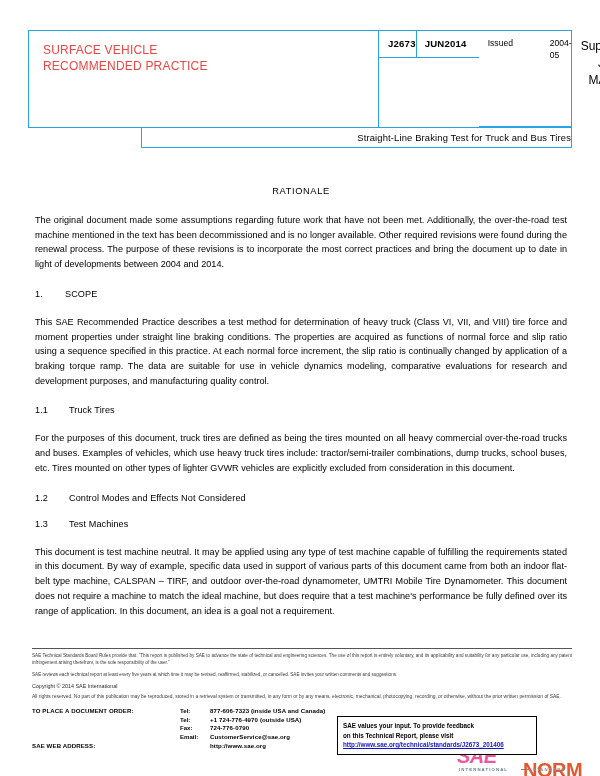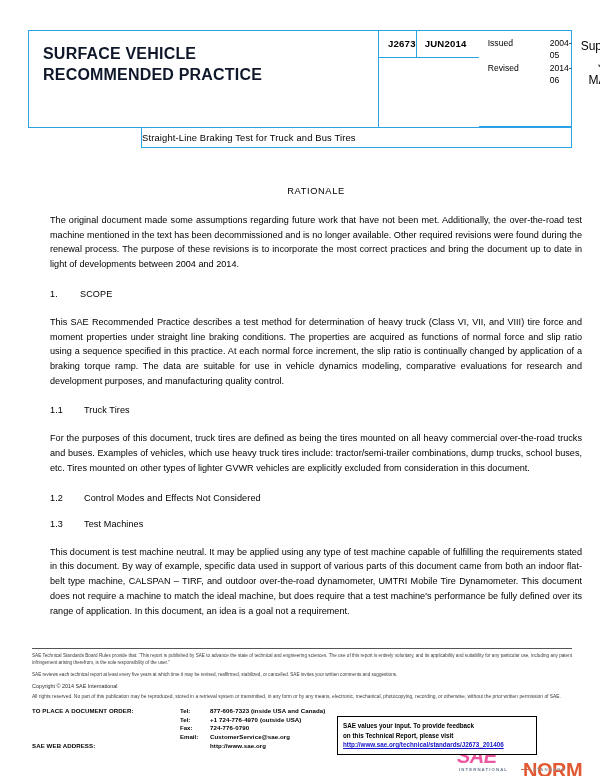--- a/index.html
+++ b/index.html
@@ -65,25 +65,25 @@
 
   .ht-left {
     flex: 1;
     border-right: 1.6px solid #29a3e3;
     min-height: 96px;
     padding: 12px 0 0 14px;
     box-sizing: border-box;
   }
 
   .doc-type-line {
-    font-size: 16px;
-    font-weight: bold;
+    font-size: 12px;
+    font-weight: normal;
     letter-spacing: 0.2px;
     line-height: 1.32;
-    color: #0f172a;
+    color: #ef4444;
   }
 
   .ht-right {
     width: 192px;
     flex: 0 0 192px;
     display: flex;
     flex-direction: row;
   }
 
   .ht-idrow {
@@ -143,32 +143,32 @@
     position: absolute;
     left: 141px;
     top: 128px;
     width: 431px;
     height: 20px;
     border: 1.6px solid #29a3e3;
     border-top: none;
     box-sizing: border-box;
     display: flex;
     align-items: center;
-    justify-content: flex-start;
+    justify-content: flex-end;
   }
 
   .title-band-text {
     font-size: 9.4px;
     letter-spacing: 0.15px;
   }
 
   
   .body-wrap {
     position: absolute;
-    left: 50px;
+    left: 35px;
     top: 186px;
     width: 532px;
   }
 
   .rationale-head {
     text-align: center;
     font-size: 9.3px;
     letter-spacing: 0.6px;
     margin-bottom: 17px;
   }
@@ -357,24 +357,20 @@
           <div class="ht-idrow">
             <div class="ht-num">J2673</div>
             <div class="ht-date">JUN2014</div>
           </div>
 
           <div class="ht-issue">
             <div class="issue-line">
               <span class="issue-label">Issued</span>
               <span class="issue-val">2004-05</span>
             </div>
-            <div class="issue-line">
-              <span class="issue-label">Revised</span>
-              <span class="issue-val">2014-06</span>
-            </div>
           </div>
 
           <div class="ht-supersede">Superseding J2673 MAY2004</div>
         </div>
       </div>
     </div>
   </div>
 
   <div class="title-band">
     <div class="title-band-text">Straight-Line Braking Test for Truck and Bus Tires</div>

